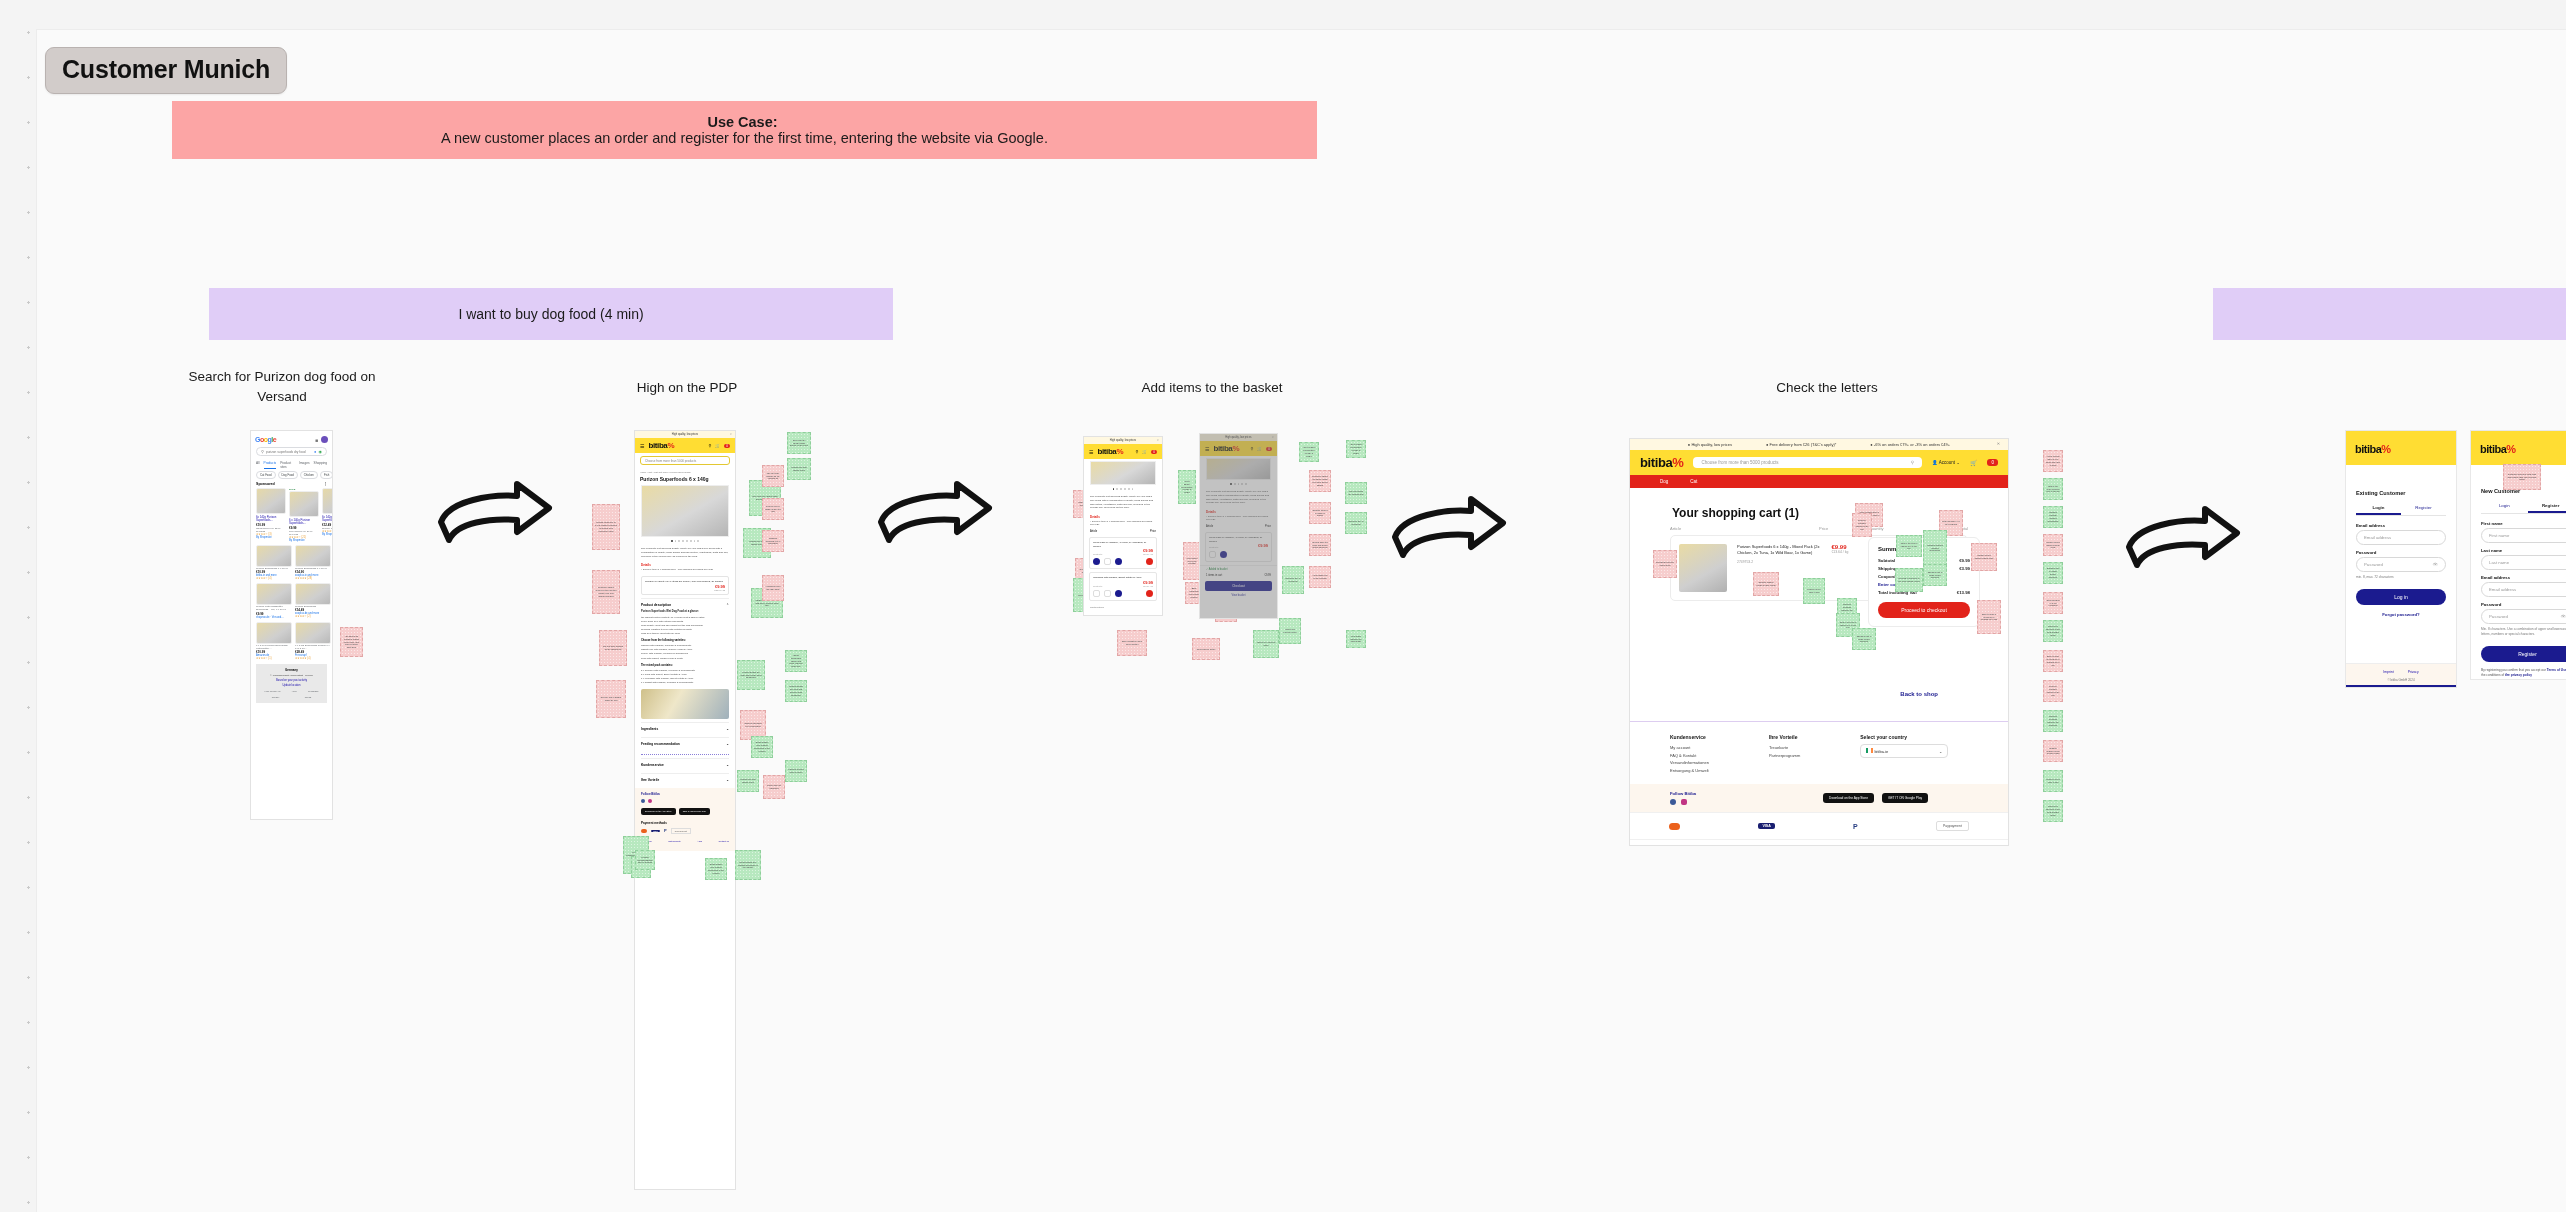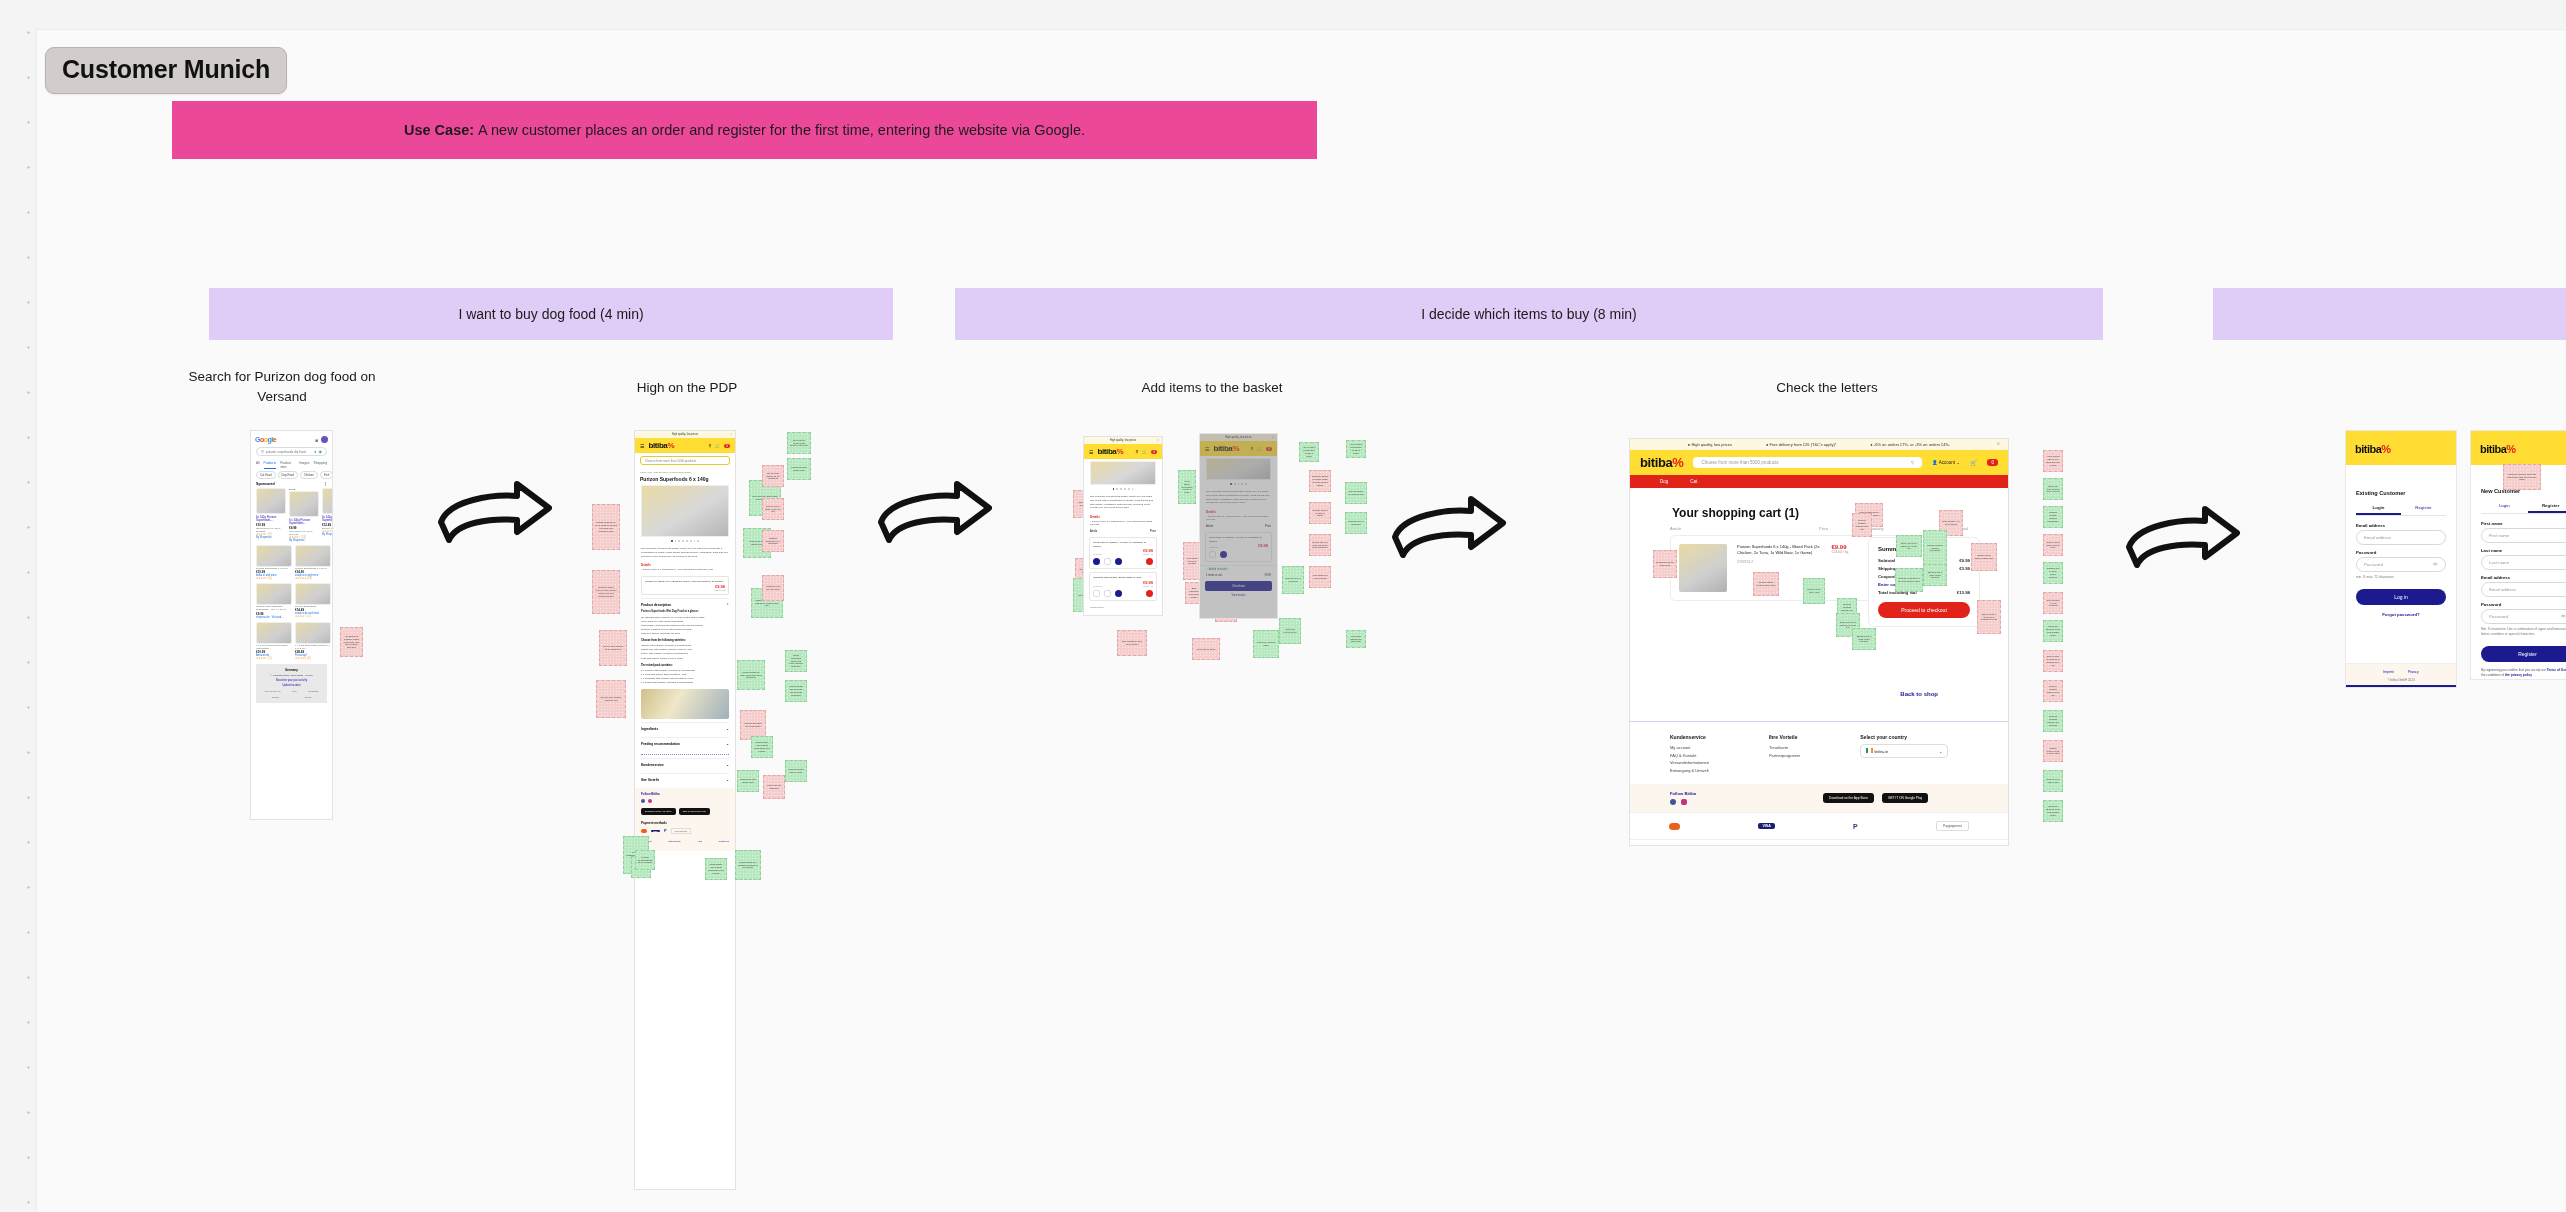--- a/index.html
+++ b/index.html
@@ -38,24 +38,25 @@
     padding:7px 16px 9px;
     font-size:25px; font-weight:bold; color:#111;
     letter-spacing:-.2px;
     z-index:30;
     box-shadow:0 1px 2px rgba(0,0,0,.07);
   }
   
   #usecase {
     position:absolute; left:172px; top:101px;
     width:1145px; height:58px;
-    background:#ec4899;
+    background:#fca5a5;
     display:flex; align-items:center; justify-content:center;
     font-size:14.5px; color:#1b1b1b;
     z-index:20;
+    flex-direction:column;
   }
   #usecase b { margin-right:4px; }
   
   .phase-bar {
     position:absolute; top:258px; height:52px;
     background:#e0cdf7;
     display:flex; align-items:center; justify-content:center;
     font-size:14px; color:#1b1b1b;
   }
   #phase-1 { left:172px; width:684px; }
@@ -280,23 +281,20 @@
 </head>
 <body>
 
 <div id="canvas-dots"></div>
 
 <div id="board">
 
   <div class="phase-bar" id="phase-1">
     <span>I want to buy dog food (4 min)</span>
   </div>
-  <div class="phase-bar" id="phase-2">
-    <span>I decide which items to buy (8 min)</span>
-  </div>
   <div class="phase-bar" id="phase-3">
     <span></span>
   </div>
 
   <div class="step-caption" id="cap-1">Search for Purizon dog food on Versand</div>
   <div class="step-caption" id="cap-2">High on the PDP</div>
   <div class="step-caption" id="cap-3">Add items to the basket</div>
   <div class="step-caption" id="cap-4">Check the letters</div>
 
   <svg class="arrow" id="arrow-1" width="120" height="72" viewBox="0 0 120 72">

